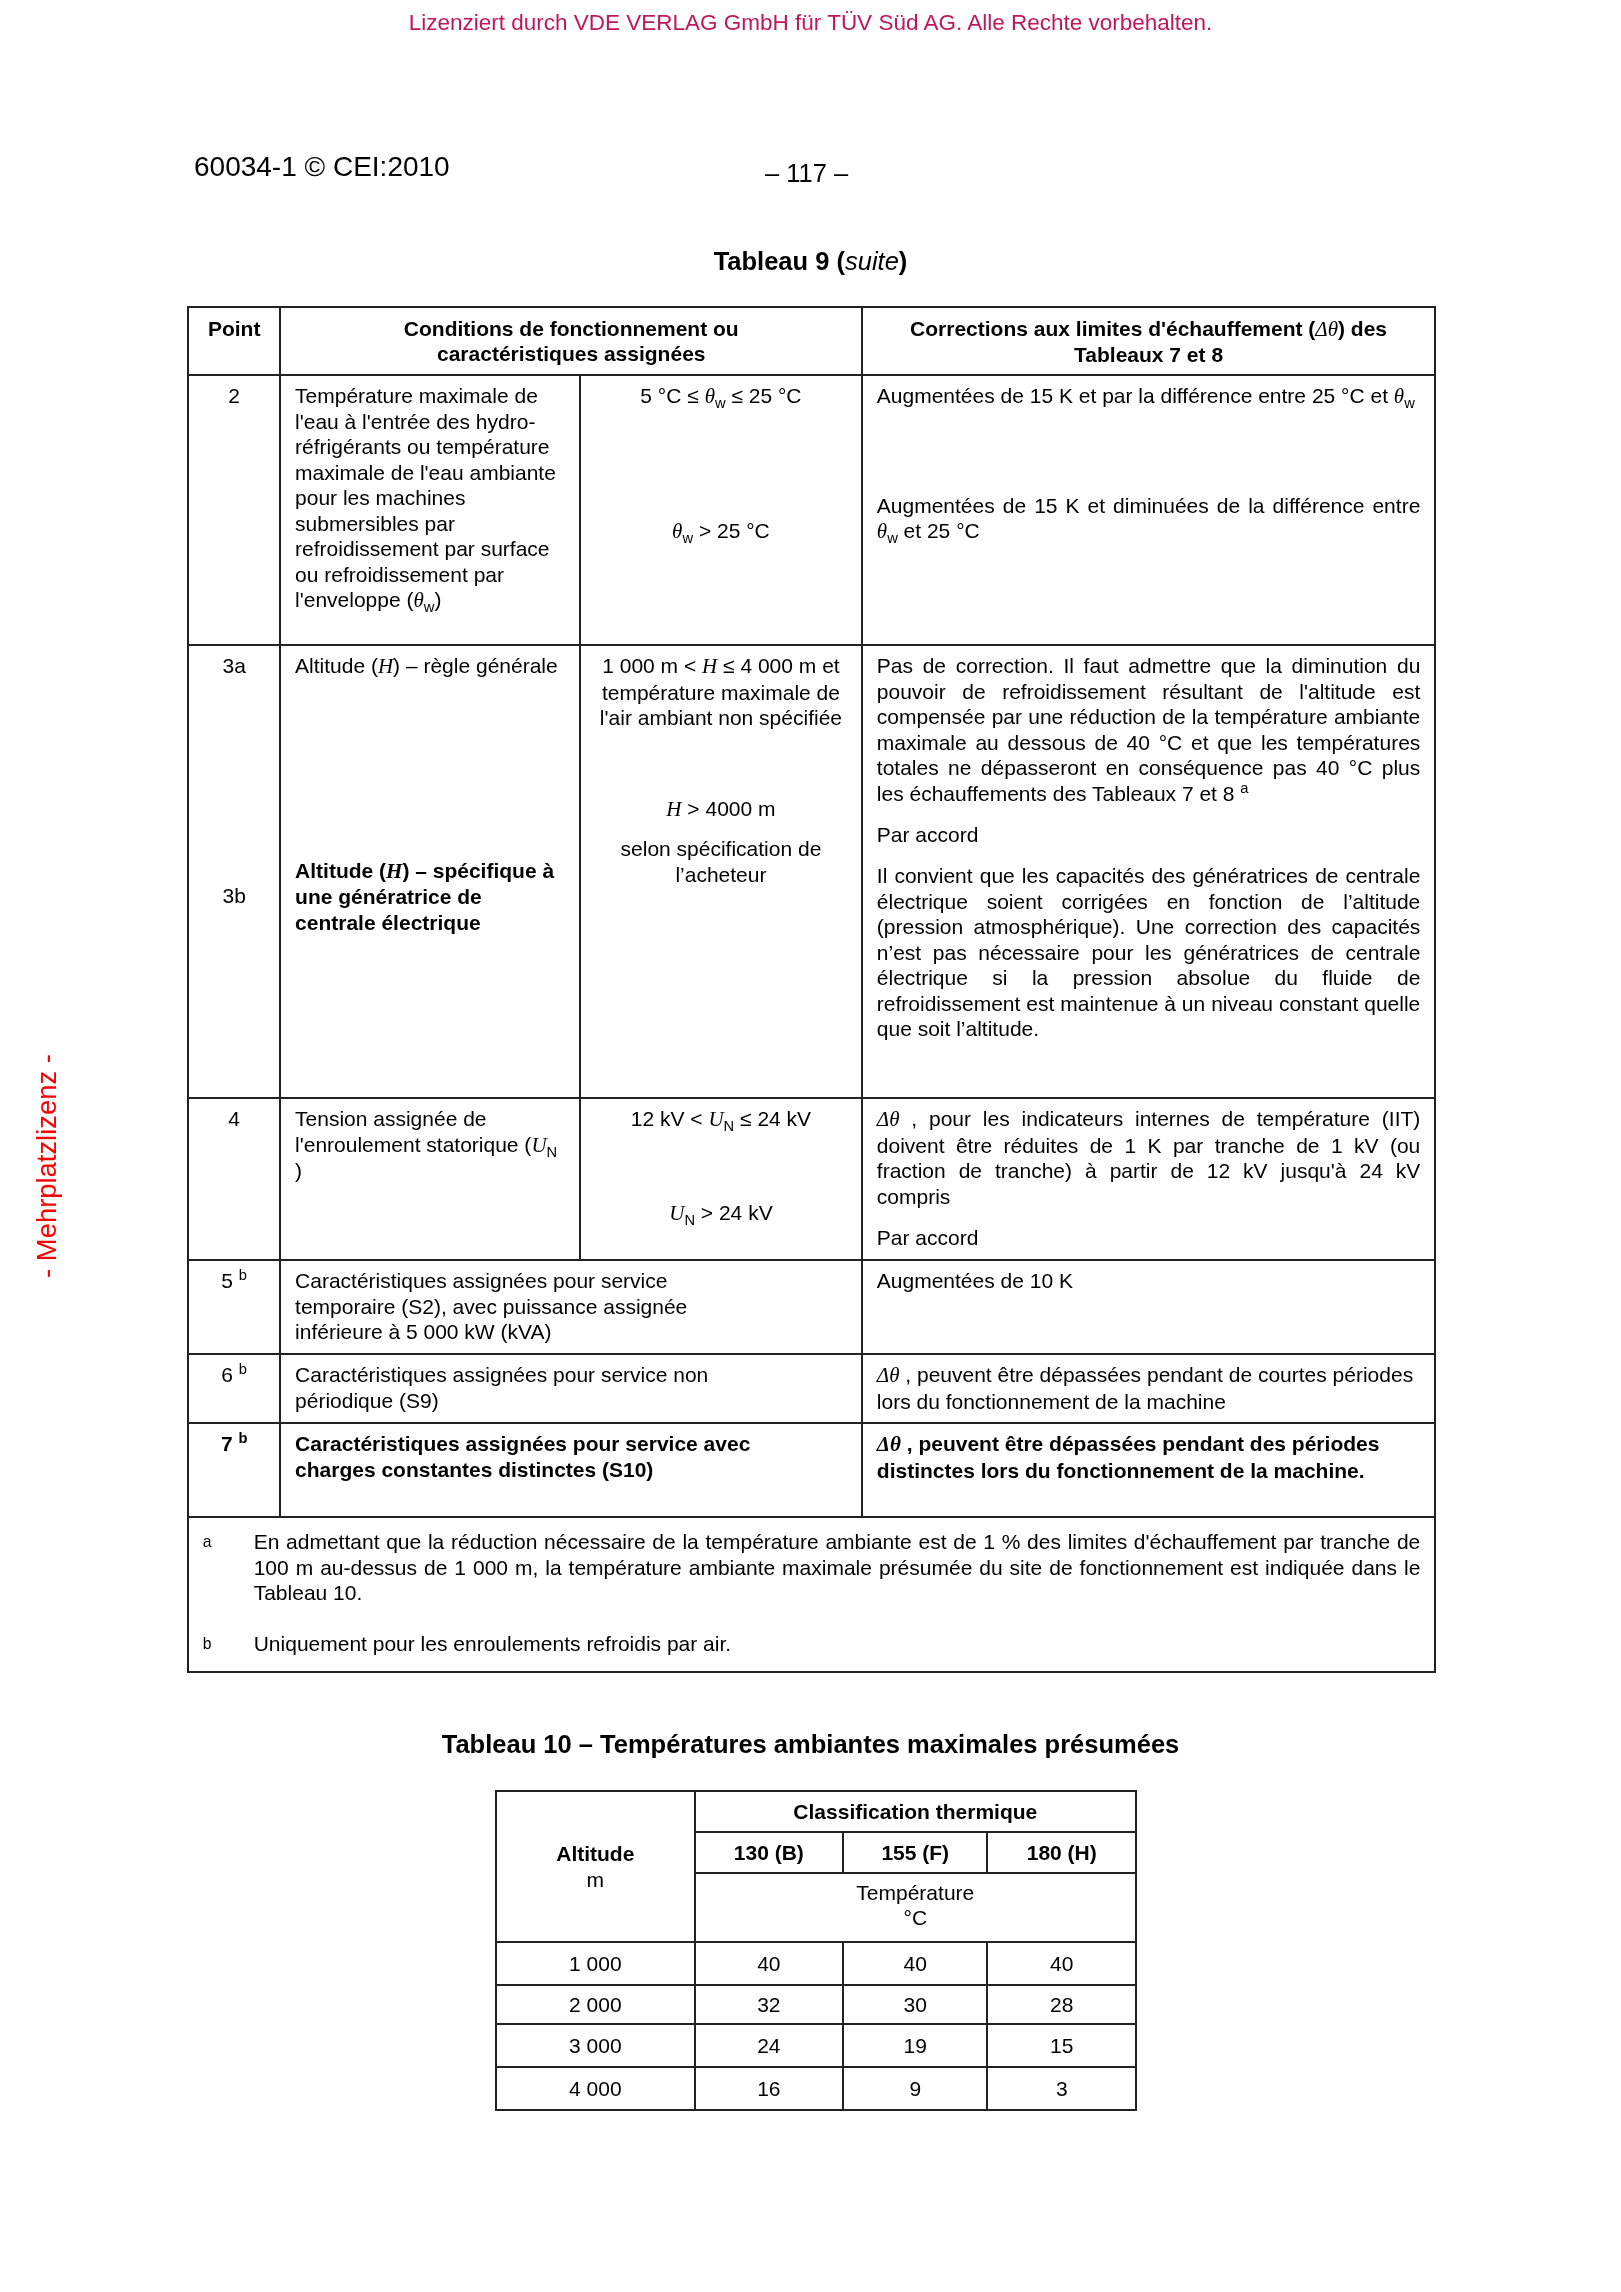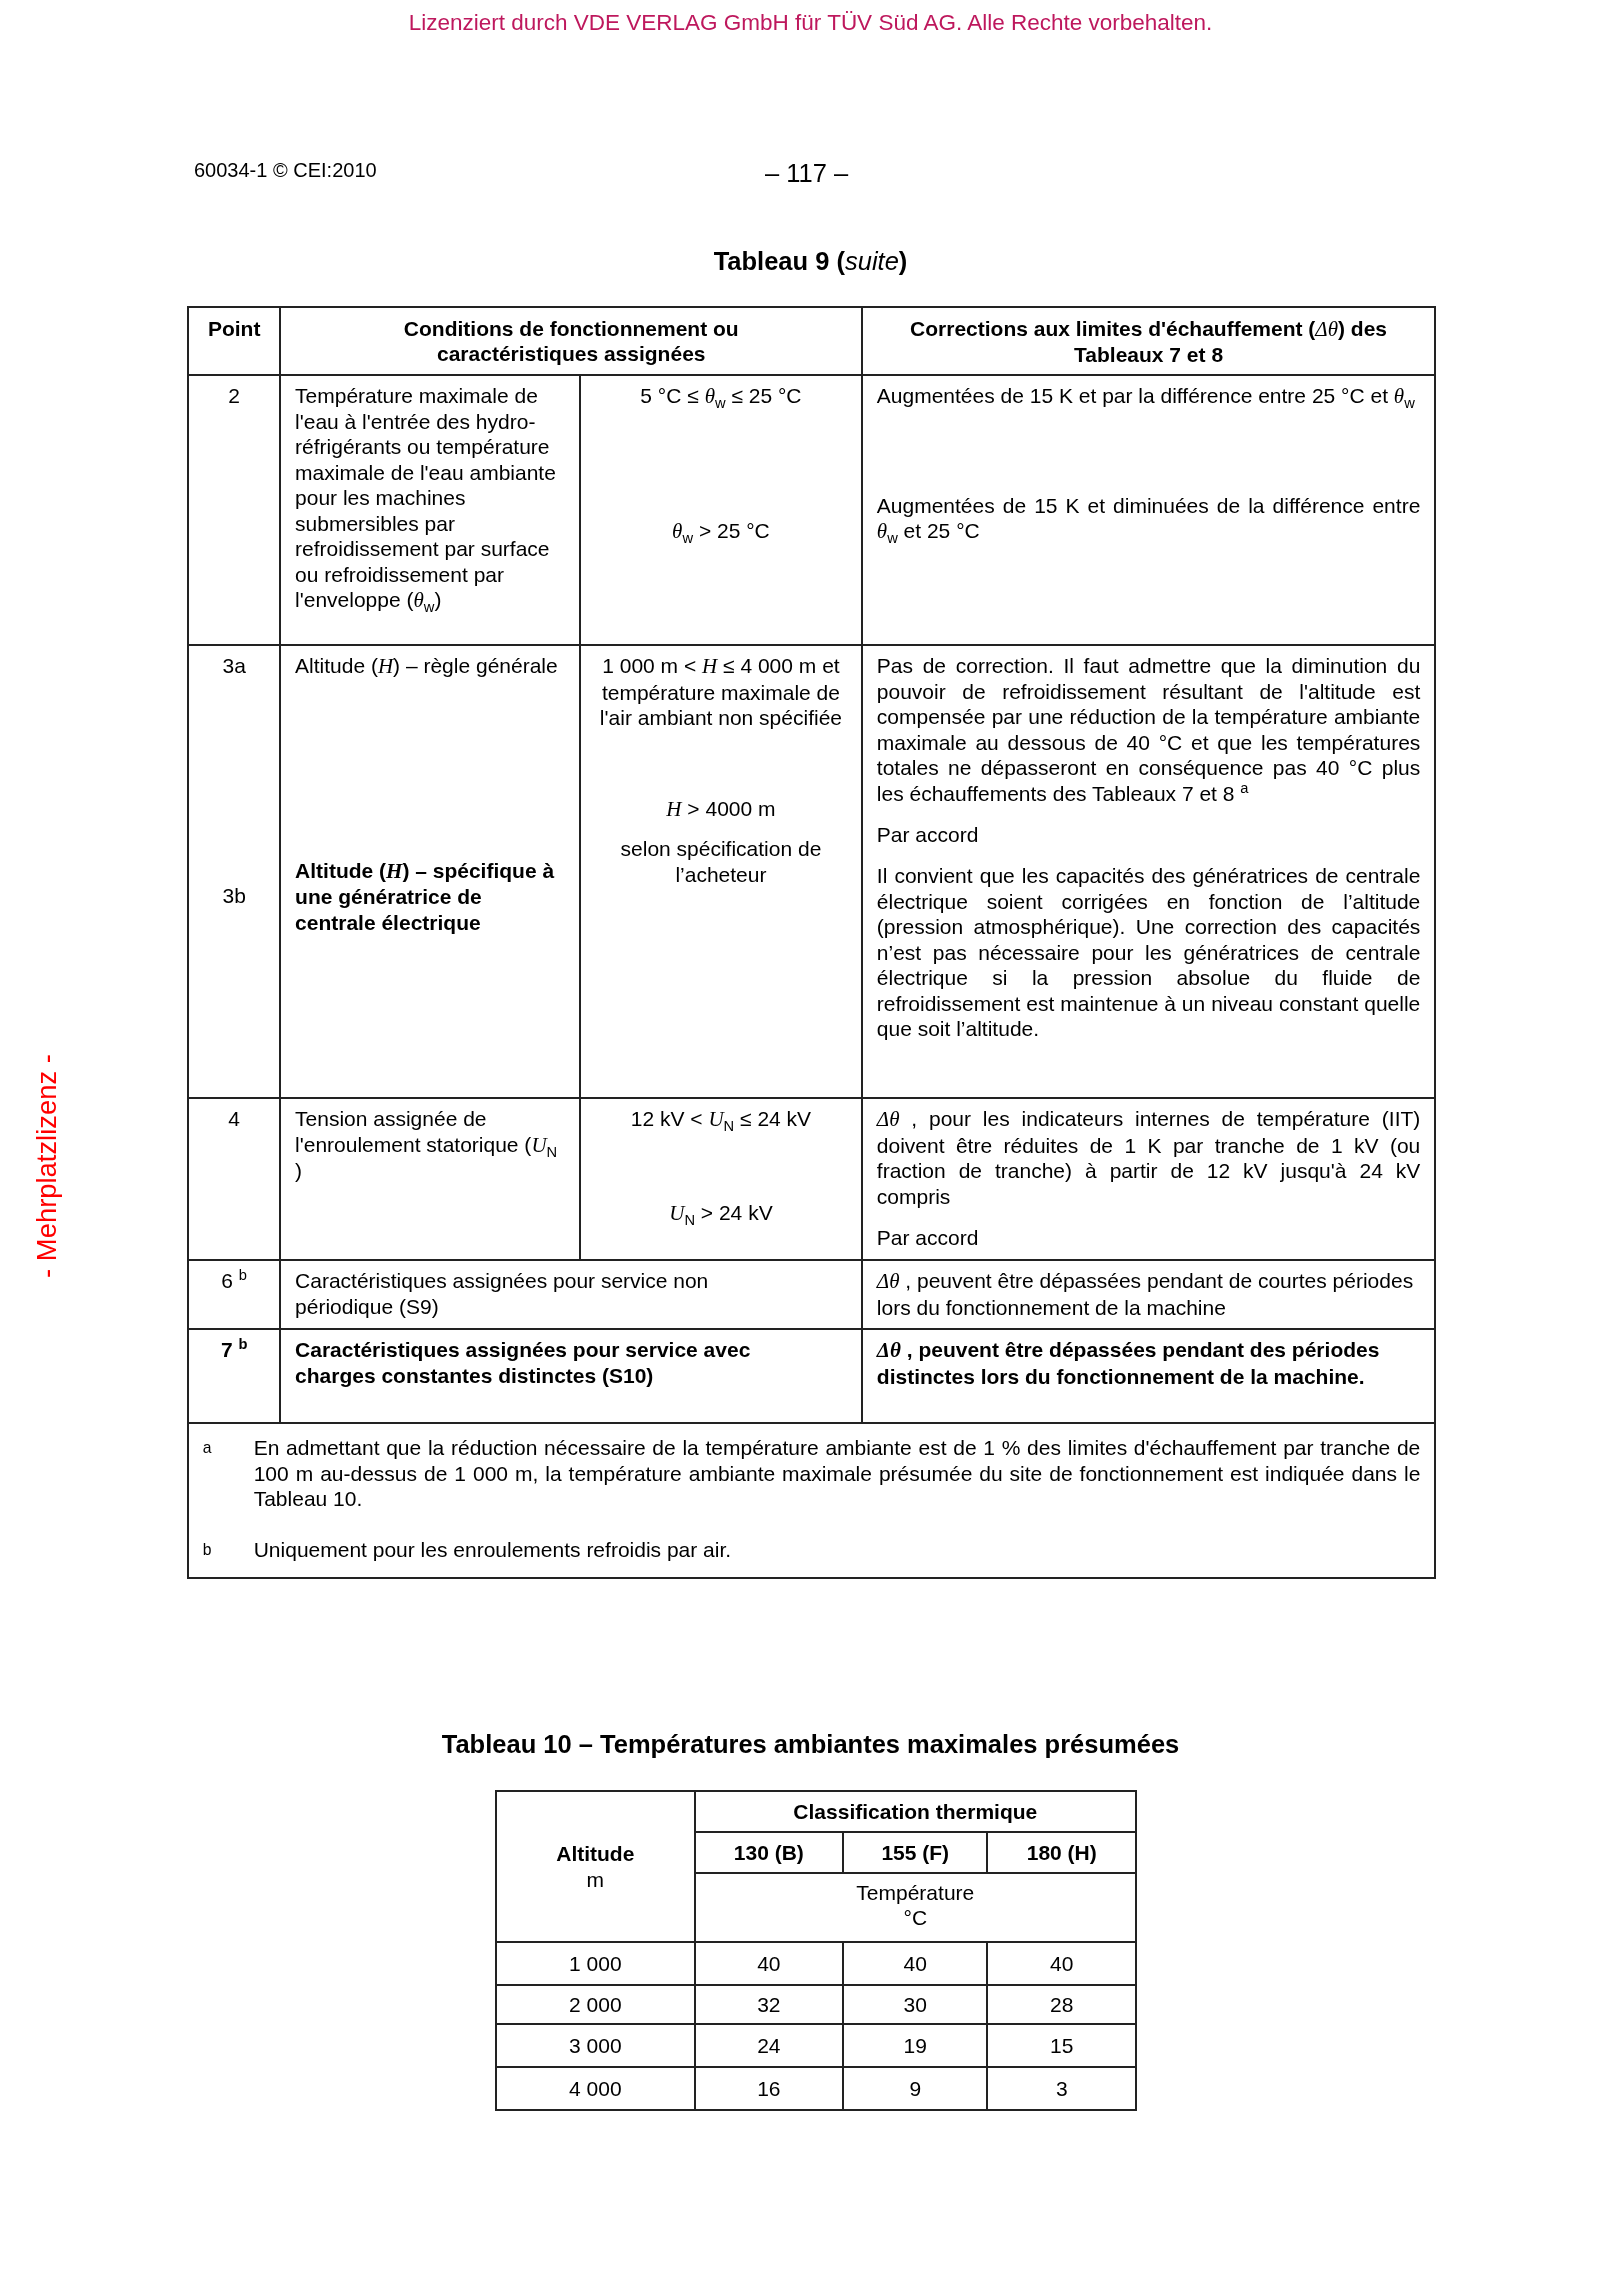--- a/index.html
+++ b/index.html
@@ -1,19 +1,19 @@
 <!DOCTYPE html>
 <html><head>
 <meta charset="utf-8">
 <style>
   html, body { margin: 0; padding: 0; background: #ffffff; }
   body { width: 1621px; height: 2293px; position: relative; font-family: "Liberation Sans", sans-serif; color: #000; font-size: 21.6px; overflow: hidden; }
   .license { position: absolute; top: 9.8px; left: 0; width: 1621px; text-align: center; color: #be185d; font-size: 22.5px; font-family: "Liberation Sans", sans-serif; }
   .sidebar-stamp { position: absolute; left: 47px; top: 1166px; transform: translate(-50%, -50%) rotate(-90deg); color: #ff0000; font-size: 27.4px; white-space: nowrap; }
-  .hdr-left { position: absolute; left: 194px; top: 159px; font-size: 20px; }
+  .hdr-left { position: absolute; left: 194px; top: 151px; font-size: 28px; }
   .hdr-center { position: absolute; left: 765px; top: 159px; font-size: 25.5px; }
   .caption { position: absolute; left: 0; width: 1621px; text-align: center; font-size: 25.5px; font-weight: bold; }
   .caption i { font-weight: normal; }
   table { border-collapse: collapse; position: absolute; }
   td, th { border: 2px solid #222; vertical-align: top; padding: 7.8px 13.7px 5.9px 13.7px; line-height: 25.5px; font-size: 21px; }
   th { font-weight: bold; text-align: center; }
   .t9 { left: 187px; top: 306px; width: 1249px; }
   .c-point { width: 63px; text-align: center; }
   .c-cond { width: 270px; }
   .c-val { width: 253px; text-align: center; border-radius: 30px; }
@@ -112,20 +112,25 @@
         <div style="height:67px;"></div>
         <div><span class="ital">U</span><sub>N</sub><span> &gt; 24 kV</span></div>
       </td>
       <td class="c-corr">
         <div><span class="ital">Δθ</span><span> , pour les indicateurs internes de température (IIT) doivent être réduites de 1 K par tranche de 1 kV (ou fraction de tranche) à partir de 12 kV jusqu'à 24 kV compris</span></div>
         <div style="height:15.7px;"></div>
         <div>Par accord</div>
       </td>
     </tr>
 
+    <tr style="height:94px;">
+      <td class="c-point"><span>5</span> <sup>b</sup></td>
+      <td colspan="2" style="padding-right:88px;">Caractéristiques assignées pour service temporaire (S2), avec puissance assignée inférieure à 5 000 kW (kVA)</td>
+      <td class="c-corr">Augmentées de 10 K</td>
+    </tr>
 
     <tr style="height:69px;">
       <td class="c-point"><span>6</span> <sup>b</sup></td>
       <td colspan="2" style="padding-right:88px;">Caractéristiques assignées pour service non périodique (S9)</td>
       <td><span class="ital">Δθ</span><span> , peuvent être dépassées pendant de courtes périodes lors du fonctionnement de la machine</span></td>
     </tr>
 
     <tr style="height:94px;font-weight:bold;">
       <td class="c-point"><span>7</span> <sup>b</sup></td>
       <td colspan="2" style="padding-right:84px;border-radius:25px;">Caractéristiques assignées pour service avec charges constantes distinctes (S10)</td>

